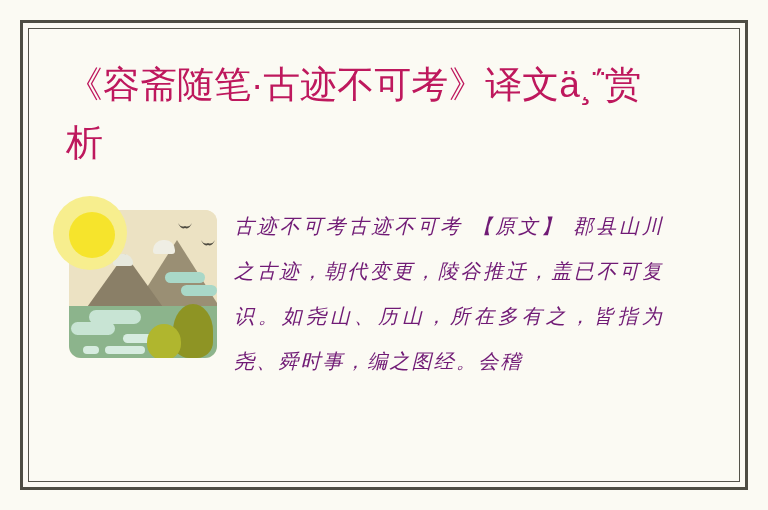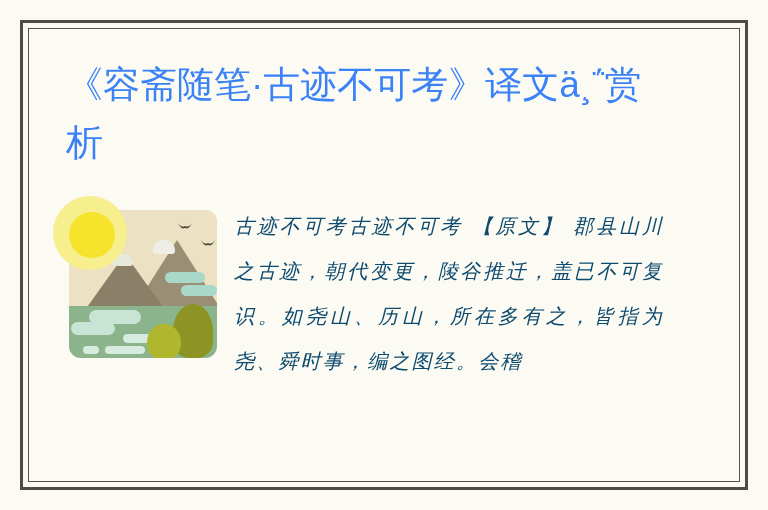--- a/index.html
+++ b/index.html
@@ -44,21 +44,21 @@
   }
 
   
   .title {
     position: absolute;
     left: 66px;
     top: 56px;
     width: 610px;
     font-size: 37px;
     line-height: 58px;
-    color: #3b82f6;
+    color: #be185d;
     letter-spacing: 0px;
     font-weight: 400;
     white-space: normal;
     text-indent: 0;
   }
 
   
   .content {
     position: absolute;
     left: 50px;
@@ -176,21 +176,21 @@
 
   
   .article {
     position: absolute;
     left: 184px;
     top: 8px;
     width: 430px;
     font-family: "DejaVu Sans", "Liberation Sans", sans-serif;
     font-size: 20px;
     line-height: 45px;
-    color: #0c4a6e;
+    color: #701a75;
     letter-spacing: 2.2px;
     text-align: justify;
     font-style: italic;
     font-weight: 300;
     overflow: hidden;
     height: 262px;
   }
 </style>
 </head>
 <body>

